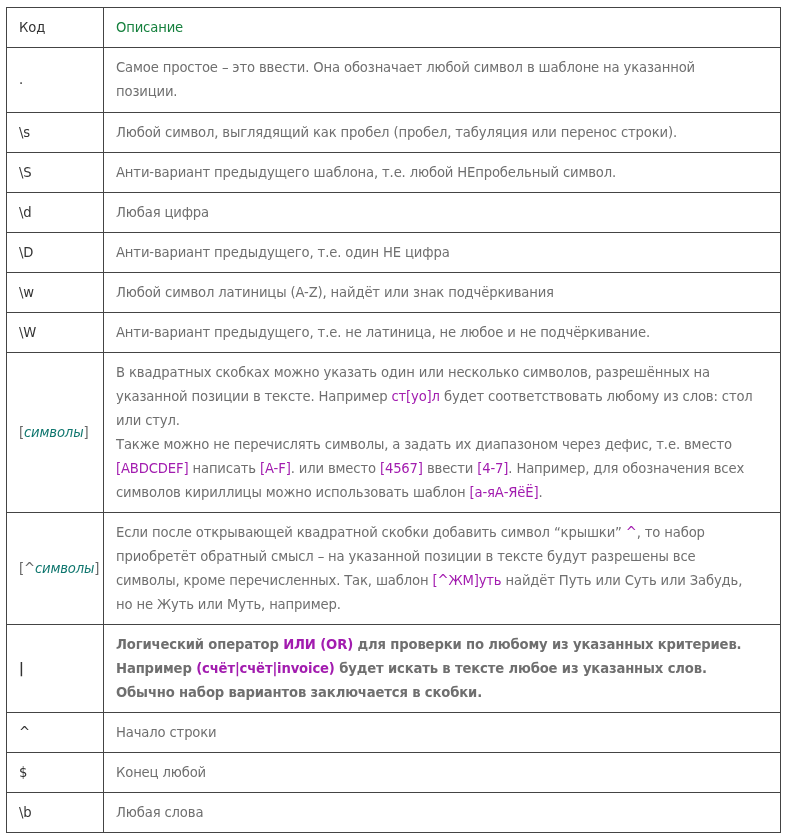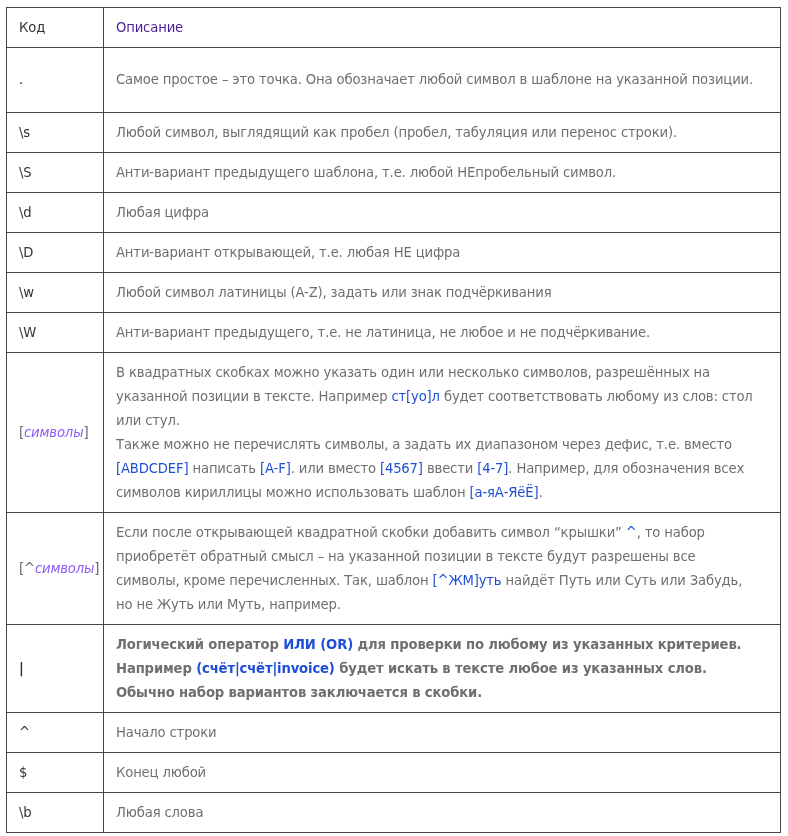--- a/index.html
+++ b/index.html
@@ -34,70 +34,70 @@
     }
     col.col-code { width: 97px; }
     col.col-desc { width: 677px; }
     th.h-code, td.c-code {
       color: #333333;
       padding-left: 12px;
     }
     th.h-desc, td.c-desc {
       padding-left: 9px;
     }
-    th { color: #4c1d95; height: 39px; }
+    th { color: #15803d; height: 39px; }
     td.c-desc { color: #6f6f6f; }
     tr.r1 td { height: 39px; }
     tr.r2 td { height: 64px; }
     tr.r3 td { height: 111px; }
     tr.r4 td { height: 87px; font-weight: bold; }
     tr.r6 td { height: 159px; }
-    .code { color: #1d4ed8; }
+    .code { color: #a21caf; }
     .em { }
-    .code-arg { font-style: italic; color: #8b5cf6; }
+    .code-arg { font-style: italic; color: #0f766e; }
     .br { color: #666666; }
   </style>
 </head>
 <body>
 
 <table class="regex-table">
   <colgroup>
     <col class="col-code">
     <col class="col-desc">
   </colgroup>
   <thead>
     <tr>
       <th class="h-code">Код</th>
       <th class="h-desc">Описание</th>
     </tr>
   </thead>
   <tbody>
     <tr class="r2">
       <td class="c-code">.</td>
-      <td class="c-desc">Самое простое – это точка. Она обозначает любой символ в шаблоне на указанной позиции.</td>
+      <td class="c-desc">Самое простое – это ввести. Она обозначает любой символ в шаблоне на указанной позиции.</td>
     </tr>
     <tr class="r1">
       <td class="c-code">\s</td>
       <td class="c-desc">Любой символ, выглядящий как пробел (пробел, табуляция или перенос строки).</td>
     </tr>
     <tr class="r1">
       <td class="c-code">\S</td>
       <td class="c-desc">Анти-вариант предыдущего шаблона, т.е. любой НЕпробельный символ.</td>
     </tr>
     <tr class="r1">
       <td class="c-code">\d</td>
       <td class="c-desc">Любая цифра</td>
     </tr>
     <tr class="r1">
       <td class="c-code">\D</td>
-      <td class="c-desc">Анти-вариант открывающей, т.е. любая НЕ цифра</td>
+      <td class="c-desc">Анти-вариант предыдущего, т.е. один НЕ цифра</td>
     </tr>
     <tr class="r1">
       <td class="c-code">\w</td>
-      <td class="c-desc">Любой символ латиницы (A-Z), задать или знак подчёркивания</td>
+      <td class="c-desc">Любой символ латиницы (A-Z), найдёт или знак подчёркивания</td>
     </tr>
     <tr class="r1">
       <td class="c-code">\W</td>
       <td class="c-desc">Анти-вариант предыдущего, т.е. не латиница, не любое и не подчёркивание.</td>
     </tr>
     <tr class="r6">
       <td class="c-code"><span class="br">[</span><span class="code-arg">символы</span><span class="br">]</span></td>
       <td class="c-desc"><span>В квадратных скобках можно указать один или несколько символов, разрешённых на указанной позиции в тексте. Например </span><span class="code">ст[уо]л</span><span> будет соответствовать любому из слов: </span><span class="em">стол</span><span> или </span><span class="em">стул.</span><br><span>Также можно не перечислять символы, а задать их диапазоном через дефис, т.е. вместо </span><span class="code">[ABDCDEF]</span><span> написать </span><span class="code">[A-F]</span><span>. или вместо </span><span class="code">[4567]</span><span> ввести </span><span class="code">[4-7]</span><span>. Например, для обозначения всех символов кириллицы можно использовать шаблон </span><span class="code">[а-яА-ЯёЁ]</span><span>.</span></td>
     </tr>
     <tr class="r3">

